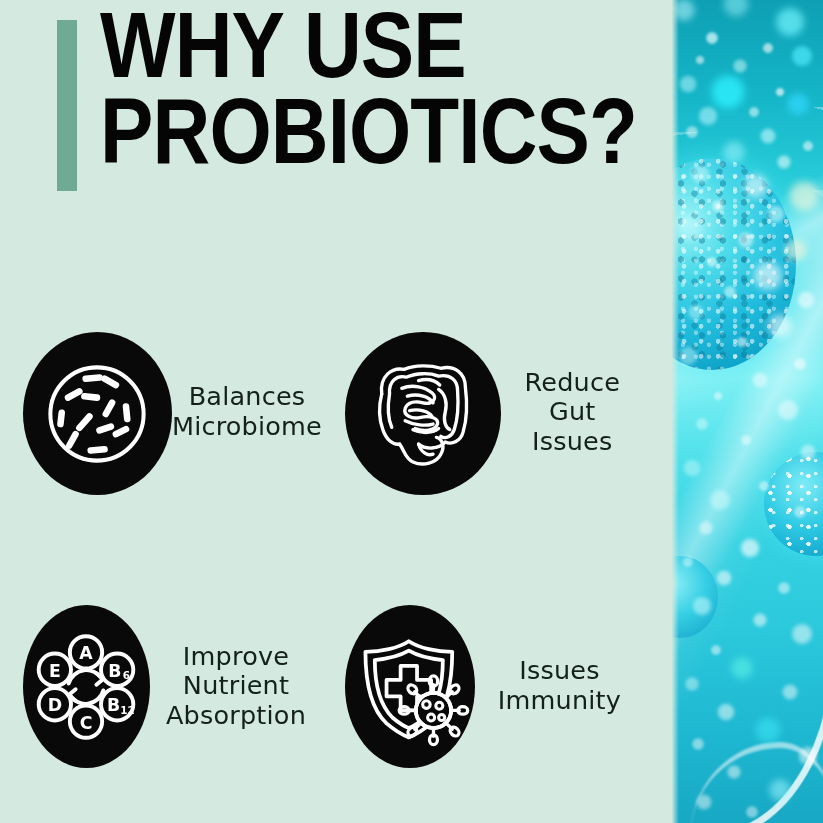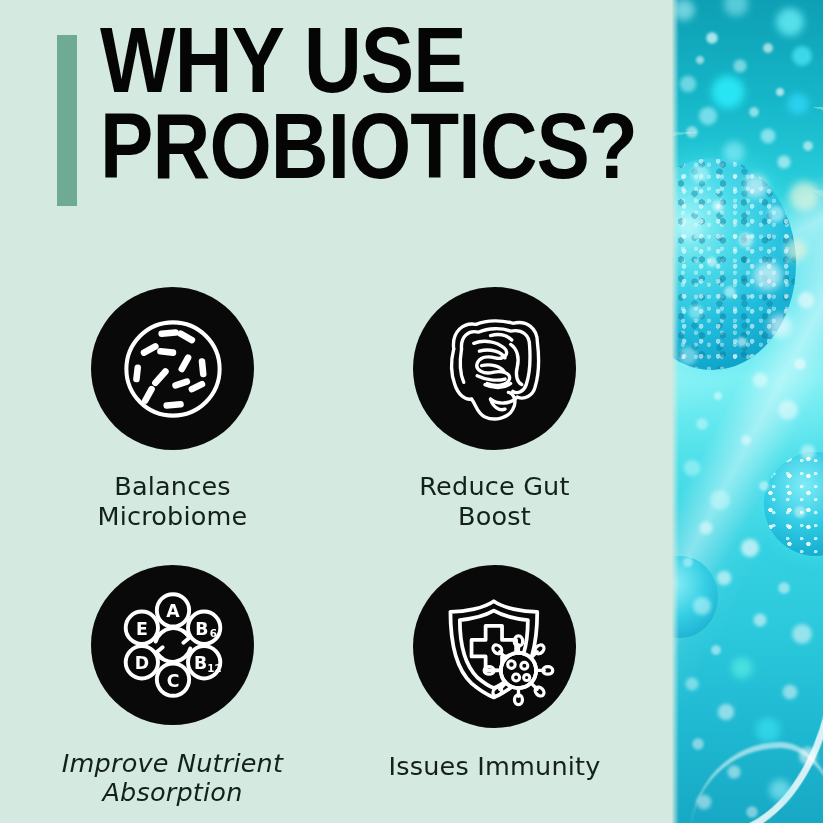--- a/index.html
+++ b/index.html
@@ -22,21 +22,21 @@
     position: absolute;
     left: 0; top: 0;
     width: 676px; height: 823px;
     background: #d4e9df;
   }
 
   
   .headline-block {
     position: absolute;
     left: 57px;
-    top: 33px;
+    top: 18px;
     width: 600px;
     height: 180px;
   }
   .accent-bar {
     position: absolute;
     left: 0;
     top: 2px;
     width: 20px;
     height: 171px;
     background: #6faa95;
@@ -64,21 +64,21 @@
     top: 262px;
     width: 676px;
     display: grid;
     grid-template-columns: 322px 322px;
     grid-template-rows: 278px 268px;
     column-gap: 0;
   }
   .cell {
     position: relative;
     display: flex;
-    flex-direction: column;
+    flex-direction: row;
     align-items: center;
     margin-left: 23px;
   }
   .icon-badge {
     width: 163px;
     height: 163px;
     border-radius: 50%;
     background: #090909;
     display: flex;
     align-items: center;
@@ -91,21 +91,21 @@
     text-align: center;
     color: #14201c;
     font-family: "DejaVu Sans", sans-serif;
     font-weight: 400;
     font-size: 25.5px;
     line-height: 1.16;
     letter-spacing: 0.2px;
     white-space: pre-line;
   }
   .cell.c1 .icon-badge { margin-left: 0px; }
-  .cell.c3 .cell-label { margin-top: 24px; font-style: italic; }
+  .cell.c3 .cell-label { margin-top: 24px; }
   .cell.c4 .cell-label { margin-top: 24px; }
 
   
   .photo-panel {
     position: absolute;
     right: 0;
     top: 0;
     width: 151px;
     height: 823px;
     overflow: hidden;
@@ -297,21 +297,21 @@
                      C32 53 40 57 48 55 C57 53 64 56 63 61 C61 67 50 68 43 65"></path>
             <path d="M36 36 C46 33 56 37 59 42"></path>
             <path d="M38 49 C47 47 55 50 58 54"></path>
             <path d="M34 58 C42 62 52 63 59 61"></path>
             <path d="M41 66 C50 70 59 69 64 65"></path>
             <path d="M64 30 C70 34 72 42 70 50 C68 58 70 64 74 66"></path>
             <path d="M46 22 C54 20 61 22 65 26"></path>
           </svg>
         </div>
         <div class="cell-label">Reduce Gut
-Boost</div>
+Issues</div>
       </div>
 
       <div class="cell c3">
         <div class="icon-badge">
           <svg width="120" height="120" viewBox="0 0 104 104" fill="none" stroke="#ffffff" stroke-width="3.4" stroke-linecap="round">
 
             <circle cx="52" cy="22" r="14"></circle>
             <circle cx="79" cy="37" r="14"></circle>
             <circle cx="79" cy="67" r="14"></circle>
             <circle cx="52" cy="82" r="14"></circle>

